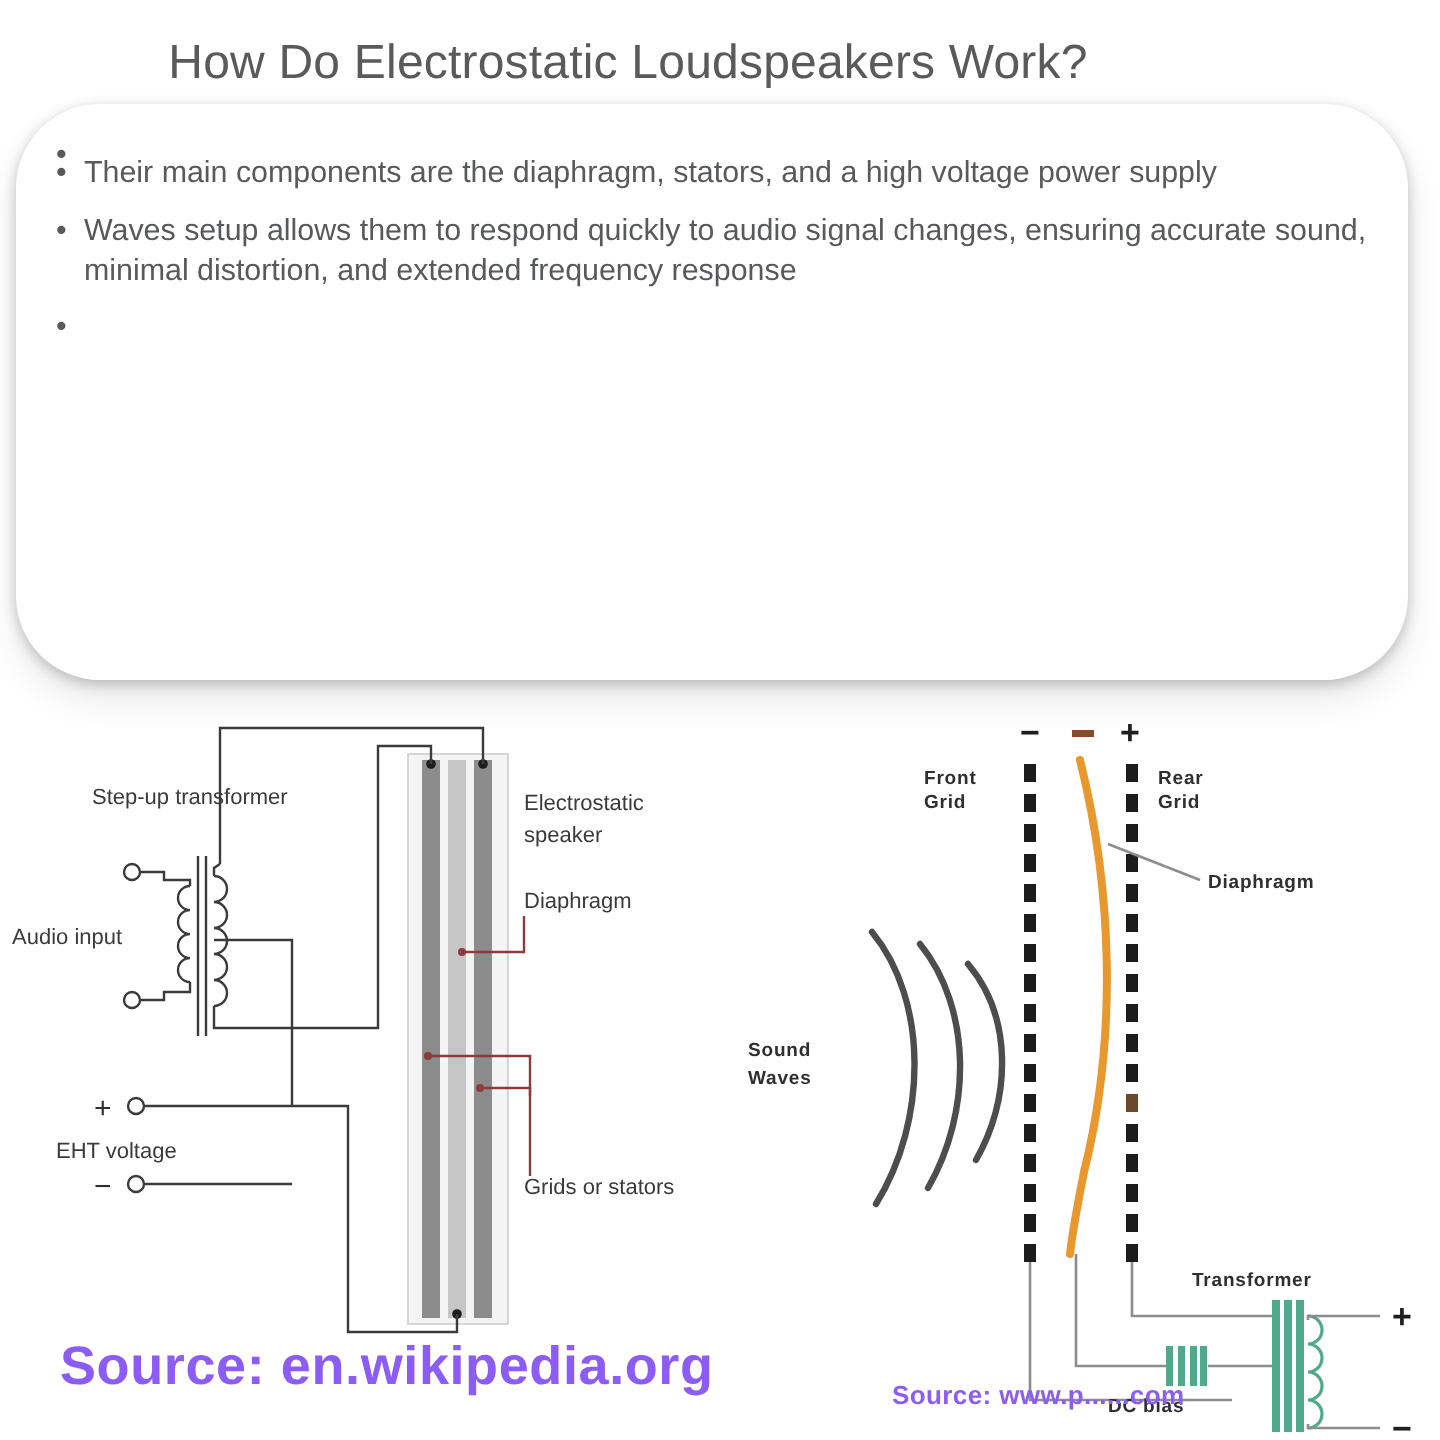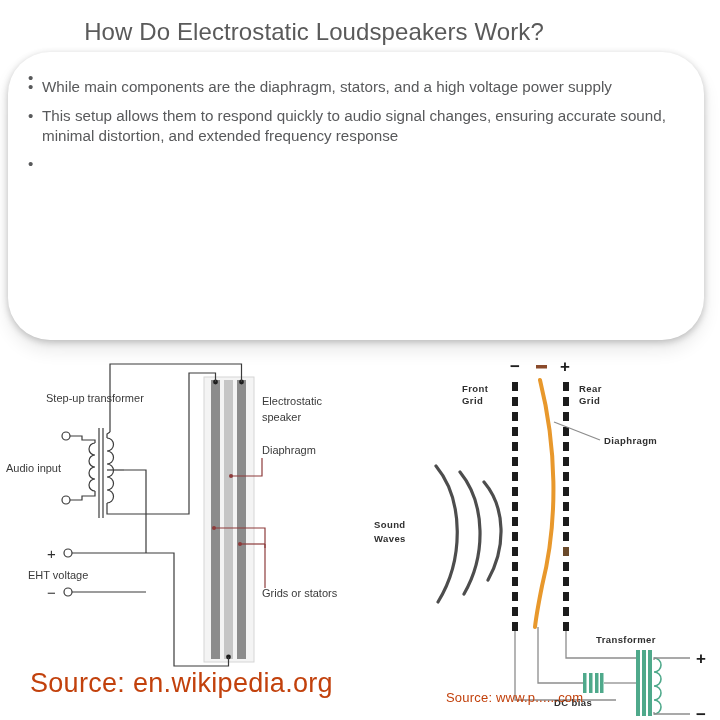--- a/index.html
+++ b/index.html
@@ -85,45 +85,46 @@
   .lbl         { font-family: "Liberation Sans", sans-serif; font-size: 11px; fill: #3a3a3a; }
   .lbl-sm      { font-family: "Liberation Sans", sans-serif; font-size: 9.5px; fill: #2f2f2f; font-weight: bold; letter-spacing: .4px;}
   .sign        { font-family: "Liberation Sans", sans-serif; font-size: 15px; fill: #2f2f2f; }
   .sign-r      { font-family: "Liberation Sans", sans-serif; font-size: 17px; fill: #1f1f1f; font-weight: bold; }
   .wave        { stroke: #4d4d4d; stroke-width: 3.2; fill: none; stroke-linecap: round; }
   .diaphragm-curve { stroke: #e8982c; stroke-width: 4; fill: none; stroke-linecap: round; }
 
   
   .watermark {
     position: absolute;
-    color: #c2410c;
+    color: #8b5cf6;
     font-family: "Liberation Sans", sans-serif;
     white-space: nowrap;
     pointer-events: none;
+    font-weight: bold;
   }
   #watermark-left  { left: 30px;  top: 668px; font-size: 27px; letter-spacing: .3px; }
   #watermark-right { left: 446px; top: 690px; font-size: 13px; letter-spacing: .2px; }
 </style>
 </head>
 <body>
 
 <div id="page-title">How Do Electrostatic Loudspeakers Work?</div>
 
 <div id="summary-card">
   <ul id="bullet-list">
     <li class="bullet-item">
       <span class="dot">•</span>
     </li>
     <li class="bullet-item">
       <span class="dot">•</span>
-      <span>While main components are the diaphragm, stators, and a high voltage power supply</span>
-    </li>
-    <li class="bullet-item">
-      <span class="dot">•</span>
-      <span>This setup allows them to respond quickly to audio signal changes, ensuring accurate sound, minimal distortion, and extended frequency response</span>
+      <span>Their main components are the diaphragm, stators, and a high voltage power supply</span>
+    </li>
+    <li class="bullet-item">
+      <span class="dot">•</span>
+      <span>Waves setup allows them to respond quickly to audio signal changes, ensuring accurate sound, minimal distortion, and extended frequency response</span>
     </li>
     <li class="bullet-item">
       <span class="dot">•</span>
     </li>
   </ul>
 </div>
 
 <div id="diagram-area">
 
   <svg id="left-diagram" class="diagram-svg" width="368" height="372" viewBox="0 0 368 372">

